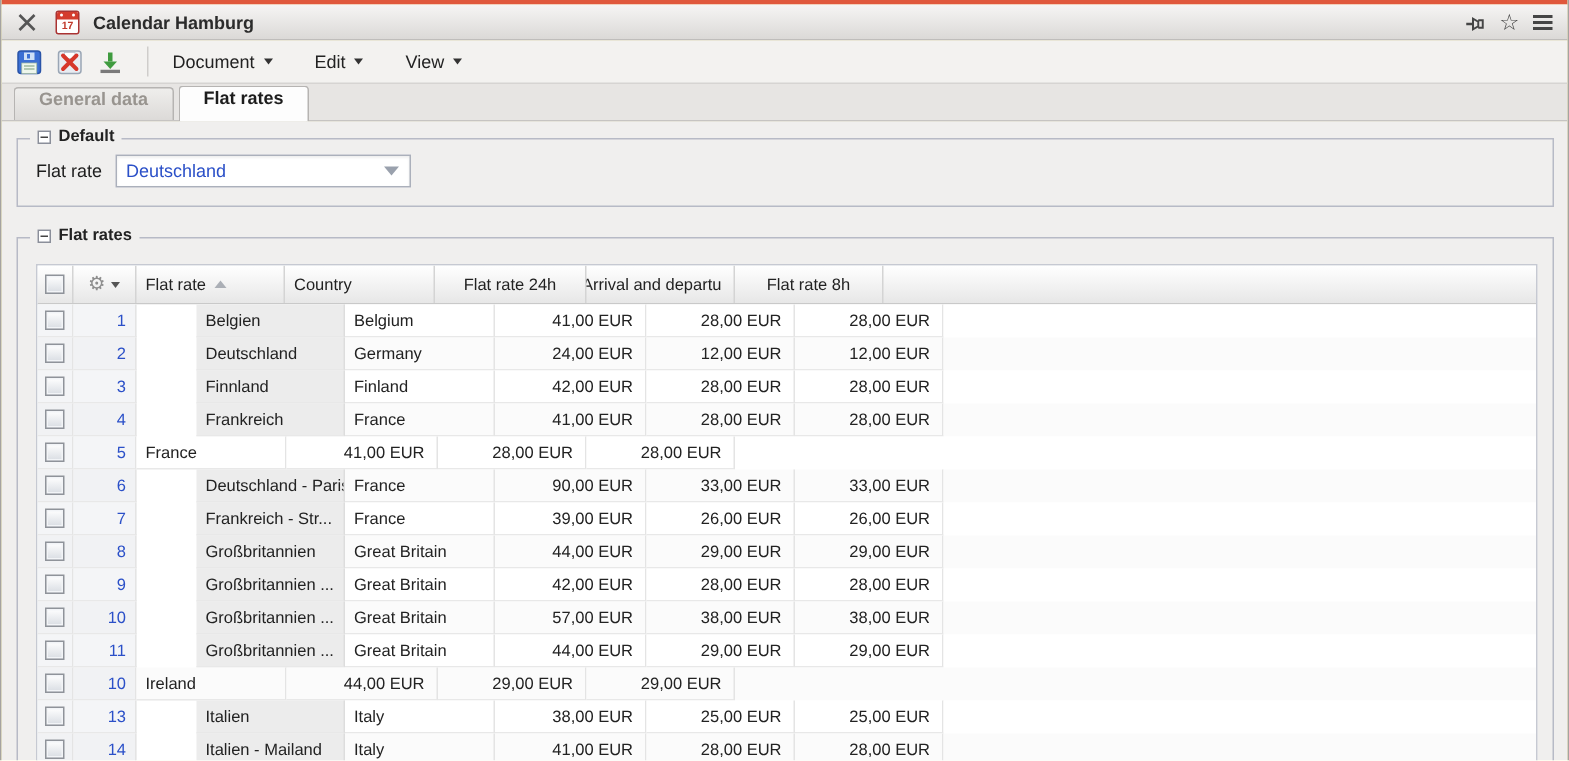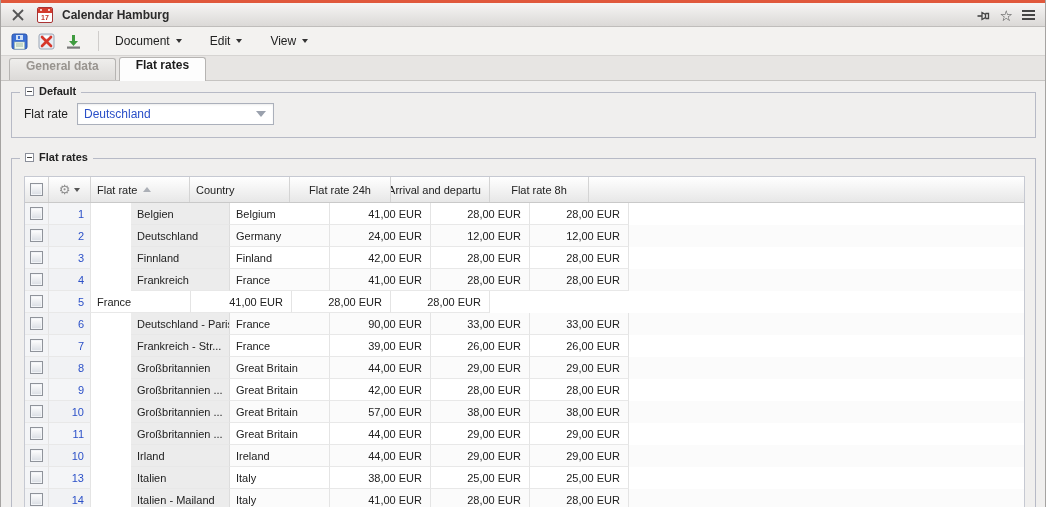--- a/index.html
+++ b/index.html
@@ -355,21 +355,20 @@
               <div class="c w-money">44,00 EUR</div>
               <div class="c w-money2">29,00 EUR</div>
               <div class="c w-money2">29,00 EUR</div>
               <div class="c w-fill"></div>
             </div>
             <div class="grid-row alt">
               <div class="c w-check c-check">
                 <span class="checkbox"></span>
               </div>
               <div class="c w-num c-num">10</div>
-              <div class="c w-name c-name">Irland</div>
               <div class="c w-country">Ireland</div>
               <div class="c w-money">44,00 EUR</div>
               <div class="c w-money2">29,00 EUR</div>
               <div class="c w-money2">29,00 EUR</div>
               <div class="c w-fill"></div>
             </div>
             <div class="grid-row">
               <div class="c w-check c-check">
                 <span class="checkbox"></span>
               </div>

